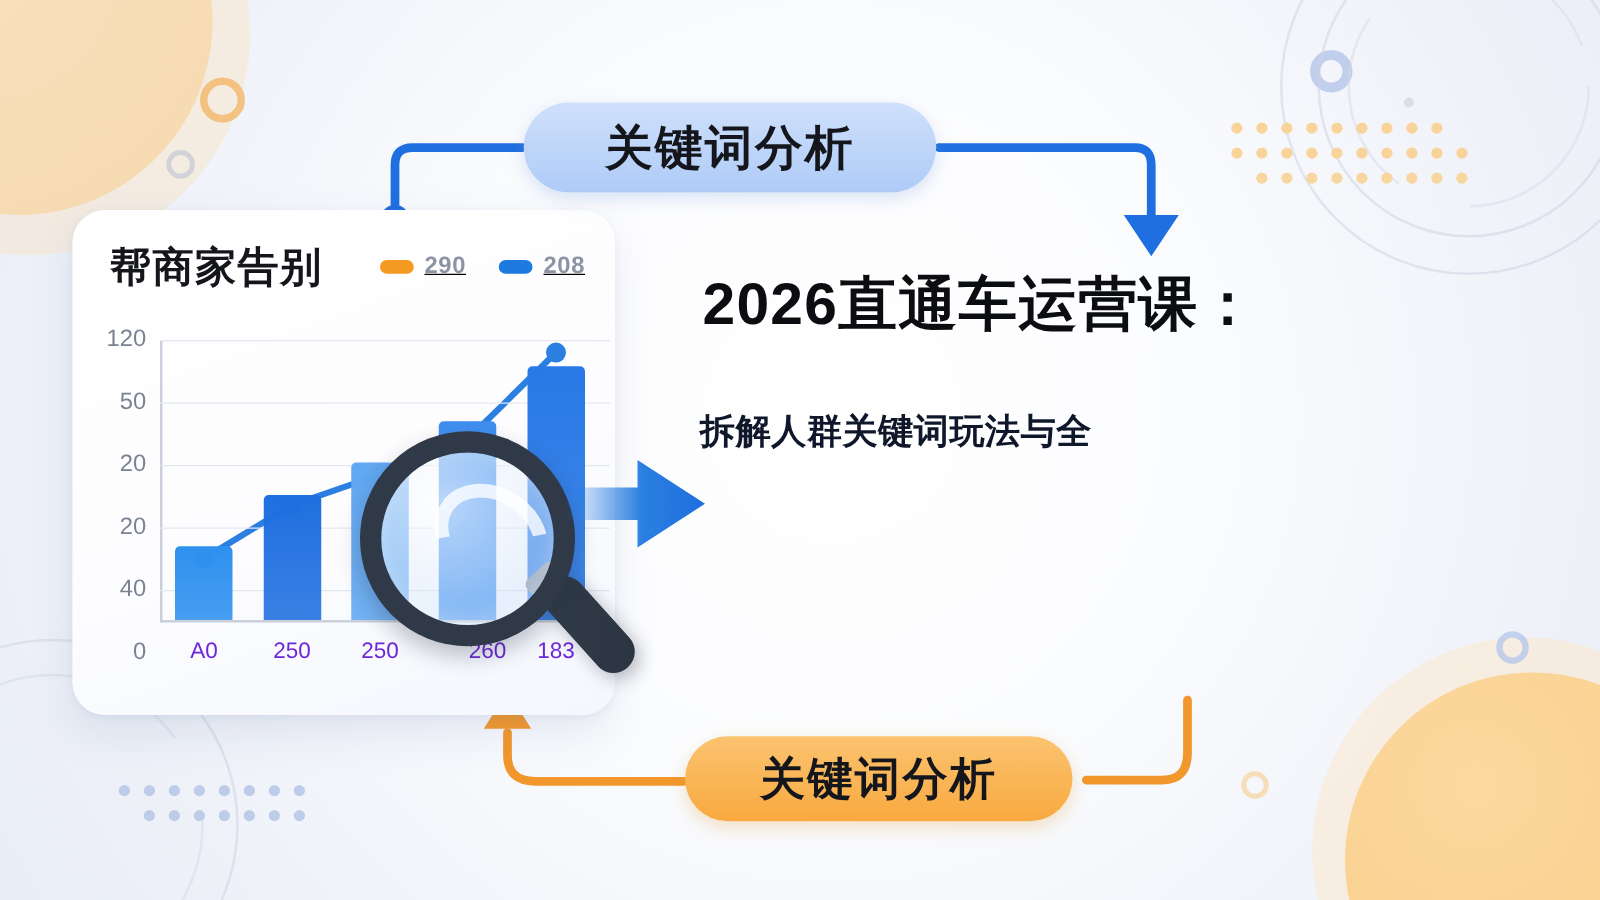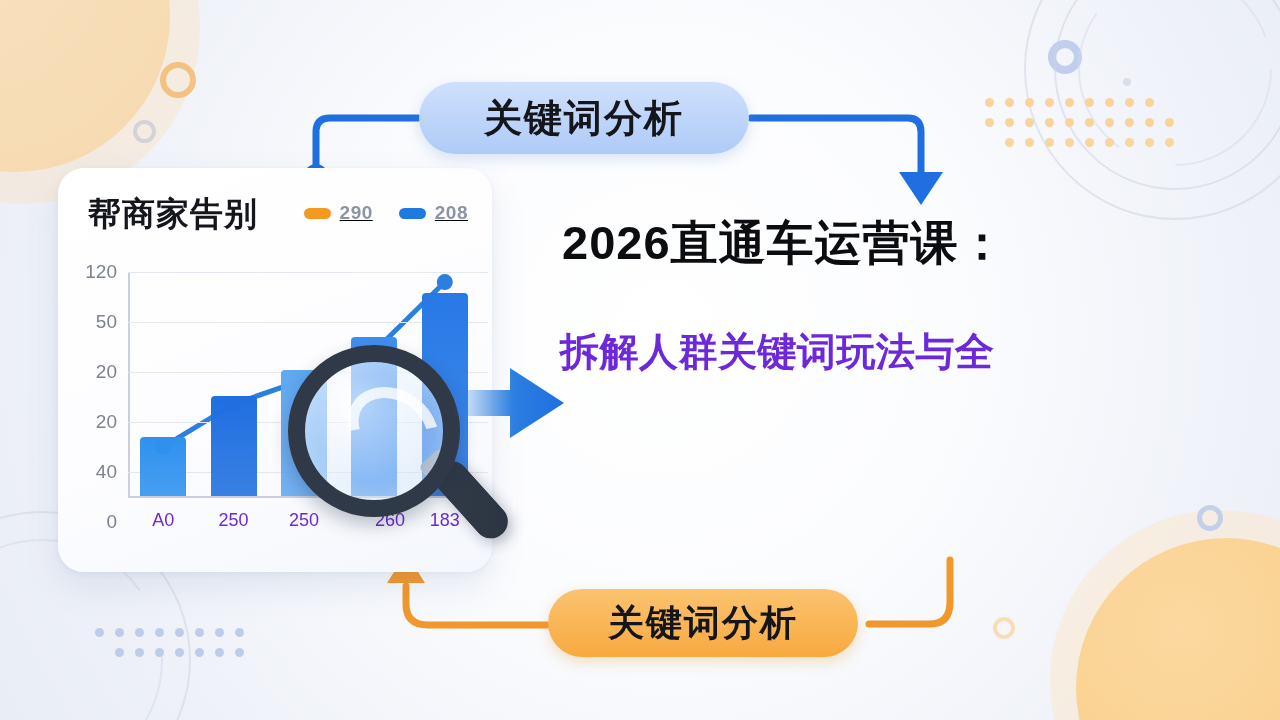--- a/index.html
+++ b/index.html
@@ -152,21 +152,21 @@
   .connector{ position:absolute; left:0; top:0; width:1280px; height:720px; }
 
   
   .headline{
     position:absolute; left:562px; top:218px; width:690px;
     font-size:47px; font-weight:800; color:#0c0d11; letter-spacing:1px;
     line-height:1.08;
   }
   .subcopy{
     position:absolute; left:560px; top:327px; width:684px;
-    font-size:39px; font-weight:800; color:#6d28d9;
+    font-size:28px; font-weight:800; color:#0f172a;
     line-height:1.30; letter-spacing:.5px;
   }
   .subcopy div{ white-space:nowrap; }
 </style>
 </head>
 <body>
 
 <div class="bg">
   <div class="blob-tl-halo"></div>
   <div class="blob-tl"></div>

